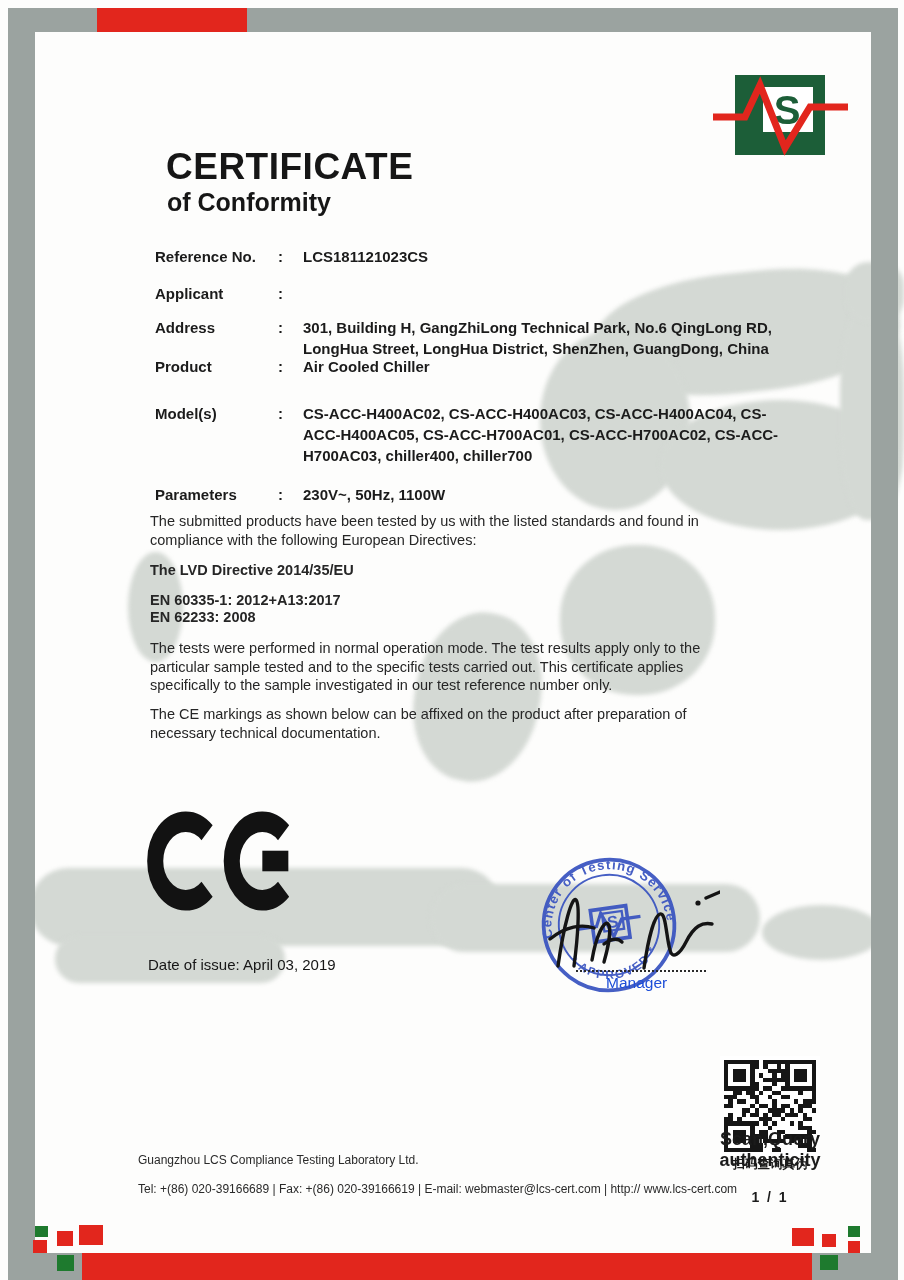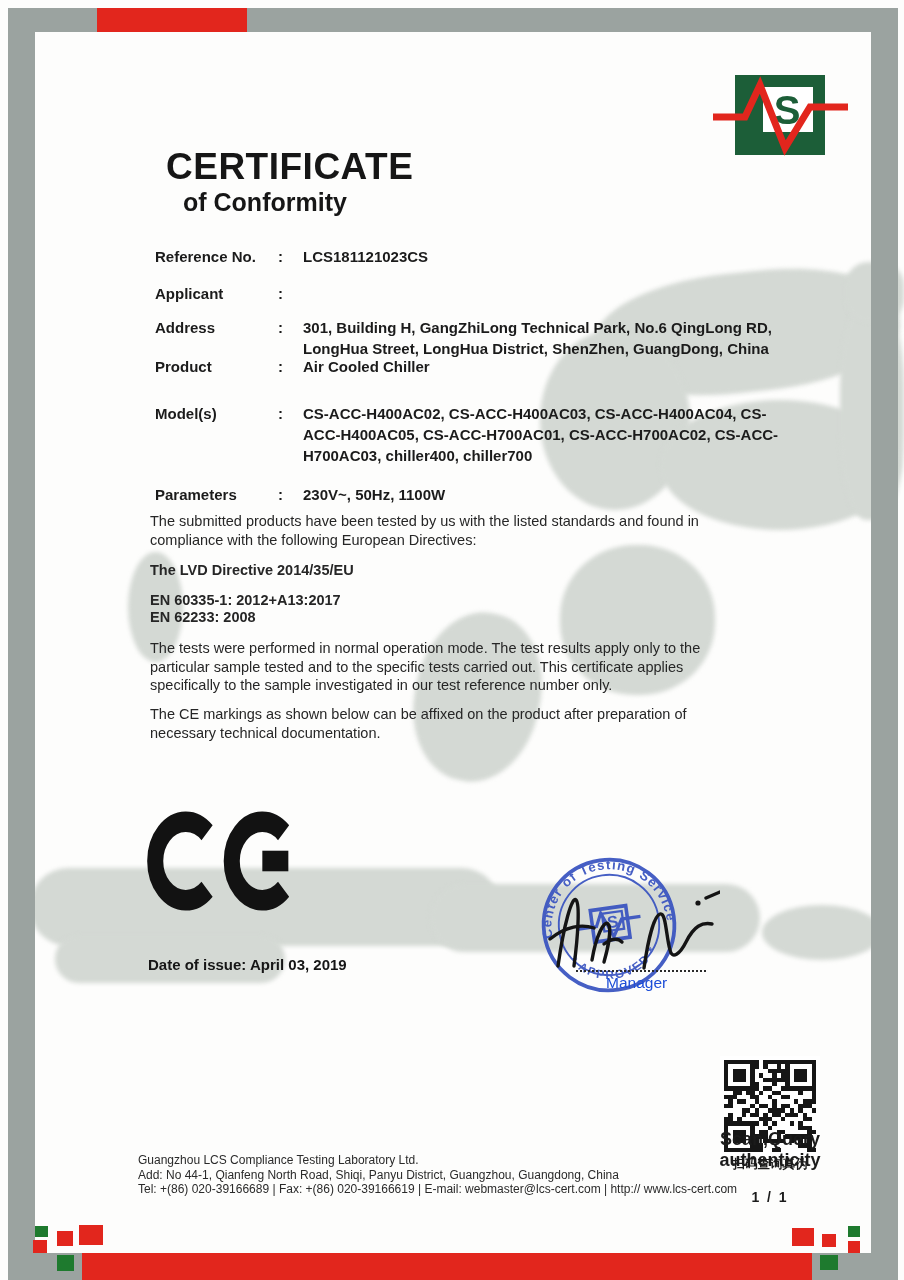--- a/index.html
+++ b/index.html
@@ -17,21 +17,21 @@
   
   .content{position:absolute;inset:0;z-index:2;}
   .title{font-size:37px;font-weight:bold;letter-spacing:.5px;color:#161616;}
   .subtitle{font-size:25px;font-weight:bold;color:#161616;}
   .frow{position:absolute;left:155px;display:flex;font-size:15px;font-weight:bold;line-height:21px;color:#1b1b1b;}
   .flabel{width:123px;}
   .fcolon{width:25px;}
   .fvalue{width:497px;}
   .para{position:absolute;left:150px;width:590px;font-size:14.5px;line-height:18.6px;color:#262626;}
   .bold{font-weight:bold;}
-  .date-line{font-size:15px;font-weight:bold;color:#161616;}
+  .date-line{font-size:15px;font-weight:normal;color:#161616;}
   .manager{font-size:15.5px;color:#1d4ed8;text-align:center;}
   .sig-dots{border-bottom:2px dotted #2a2a2a;}
   
   .stamp{transform:rotate(-8deg);opacity:.92;}
   .stamp text{font-family:"Liberation Sans",sans-serif;}
   
   .footer-line{font-size:12px;line-height:14.6px;color:#2a2a2a;}
   .qrbox{background:#ffffff;padding:4px;display:grid;grid-template-columns:repeat(21,1fr);grid-template-rows:repeat(21,1fr);width:92px;height:92px;}
   .qrbox i{background:#161616;display:block;}
   .qrcap{position:absolute;left:690px;width:160px;text-align:center;font-weight:bold;color:#1b1b1b;}
@@ -79,21 +79,21 @@
   <div class="content">
 
     <svg class="abs" style="left:710px;top:65px;" width="140" height="95" viewBox="0 0 140 95">
       <rect x="25" y="10" width="90" height="80" fill="#1c5e38"></rect>
       <rect x="53" y="22" width="50" height="45" fill="#ffffff"></rect>
       <text x="77" y="59" text-anchor="middle" font-size="40" font-weight="bold" fill="#1c5e38">S</text>
       <polyline points="3,52 35,52 50,20 75,83 100,42 138,42" fill="none" stroke="#e2261d" stroke-width="7"></polyline>
     </svg>
 
     <div class="abs title" style="left:166px;top:146px;">CERTIFICATE</div>
-    <div class="abs subtitle" style="left:167px;top:188px;margin-left:16px;">of Conformity</div>
+    <div class="abs subtitle" style="left:167px;top:188px;">of Conformity</div>
 
     <div class="frow" style="top:246px;">
       <span class="flabel">Reference No.</span>
       <span class="fcolon">:</span>
       <span class="fvalue">LCS181121023CS</span>
     </div>
     <div class="frow" style="top:283px;">
       <span class="flabel">Applicant</span>
       <span class="fcolon">:</span>
     </div>
@@ -160,21 +160,20 @@
         <path d="M 56,60 C 64,54 70,54 74,58"></path>
         <path d="M 96,84 C 100,56 106,32 112,30 C 118,28 118,52 122,66 C 124,76 132,70 138,58 C 146,42 154,38 164,40"></path>
         <path d="M 158,14 l 14,-6"></path>
       </g>
       <circle cx="150" cy="19" r="2.6" fill="#141414"></circle>
     </svg>
     <div class="abs sig-dots" style="left:576px;top:968px;width:130px;height:2px;z-index:3;"></div>
     <div class="abs manager" style="left:606px;top:974px;z-index:3;">Manager</div>
 
     <div class="abs footer-line" style="left:138px;top:1153px;">Guangzhou LCS Compliance Testing Laboratory Ltd.</div>
-    <div class="abs footer-line" style="left:138px;top:1167.5px;">Add: No 44-1, Qianfeng North Road, Shiqi, Panyu District, Guangzhou, Guangdong, China</div>
     <div class="abs footer-line" style="left:138px;top:1182px;">Tel: +(86) 020-39166689  |  Fax: +(86) 020-39166619  |  E-mail: webmaster@lcs-cert.com  |  http:// www.lcs-cert.com</div>
 
     <div class="abs qrbox" style="left:720px;top:1056px;">
         <i style="grid-row:1;grid-column:1;"></i>
         <i style="grid-row:1;grid-column:2;"></i>
         <i style="grid-row:1;grid-column:3;"></i>
         <i style="grid-row:1;grid-column:4;"></i>
         <i style="grid-row:1;grid-column:5;"></i>
         <i style="grid-row:1;grid-column:6;"></i>
         <i style="grid-row:1;grid-column:7;"></i>

